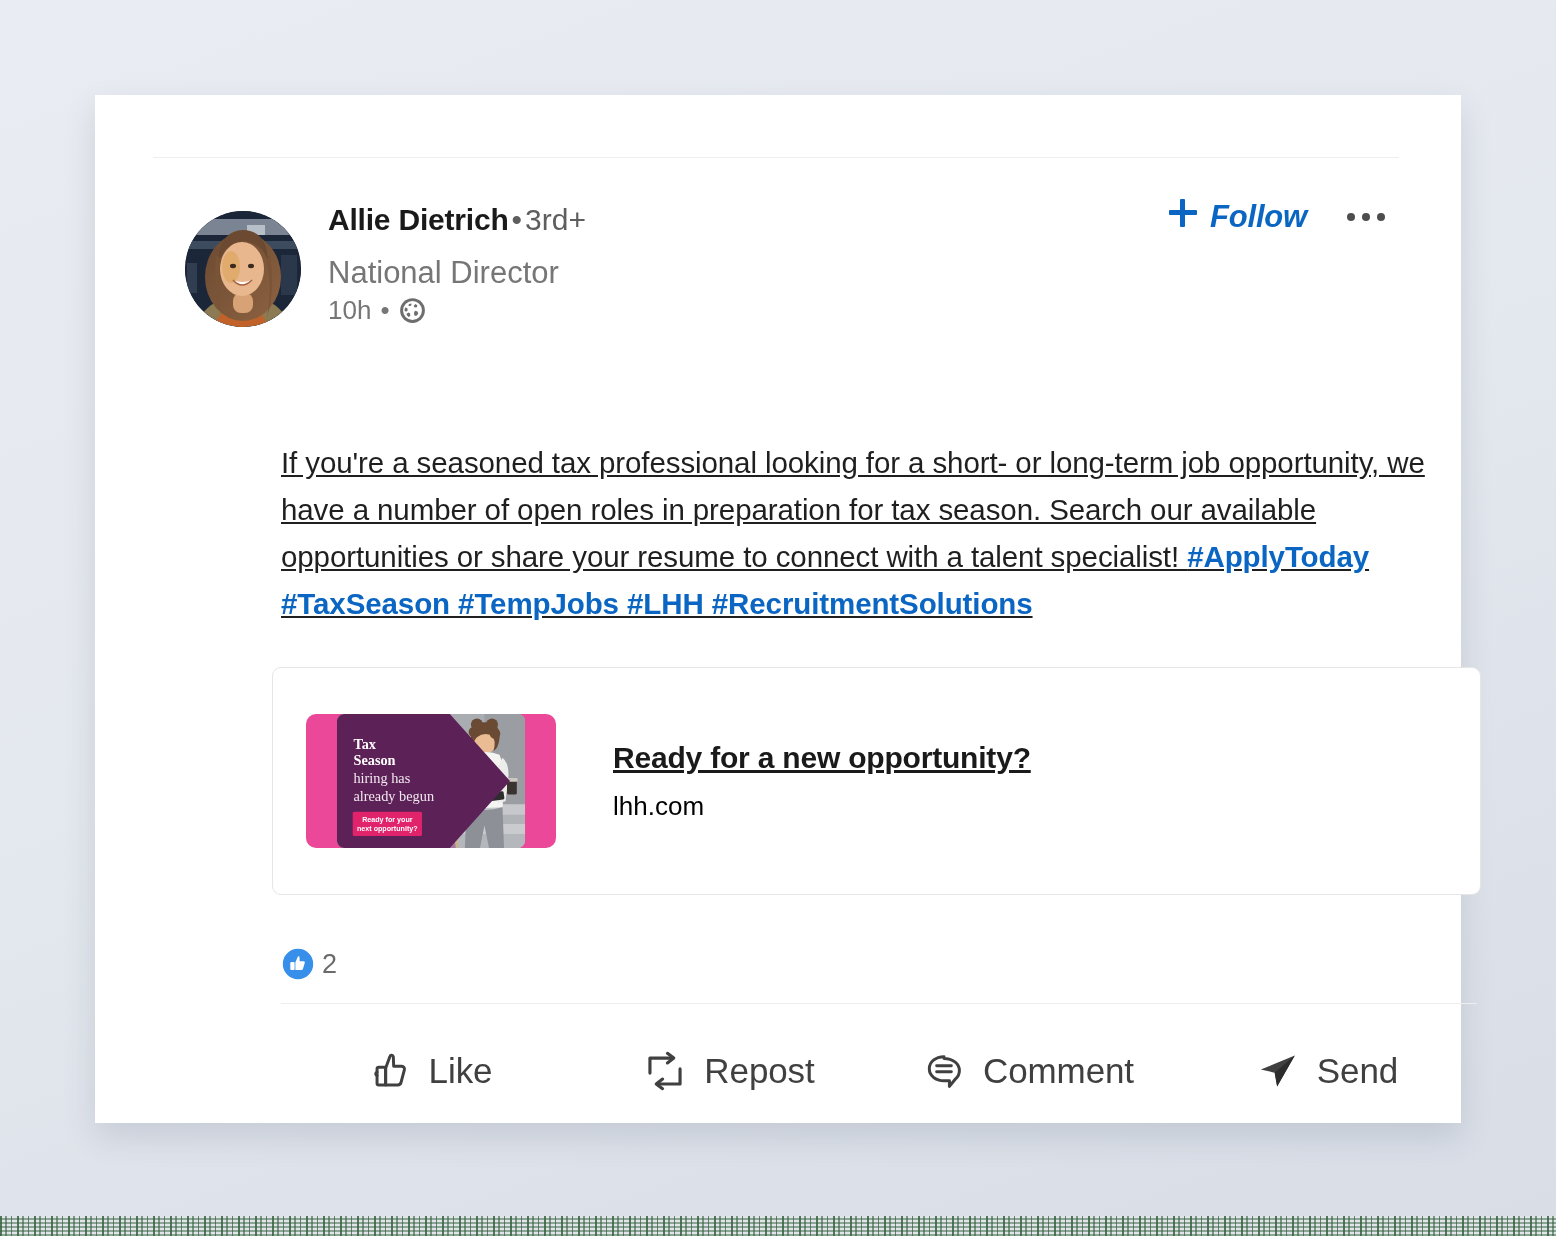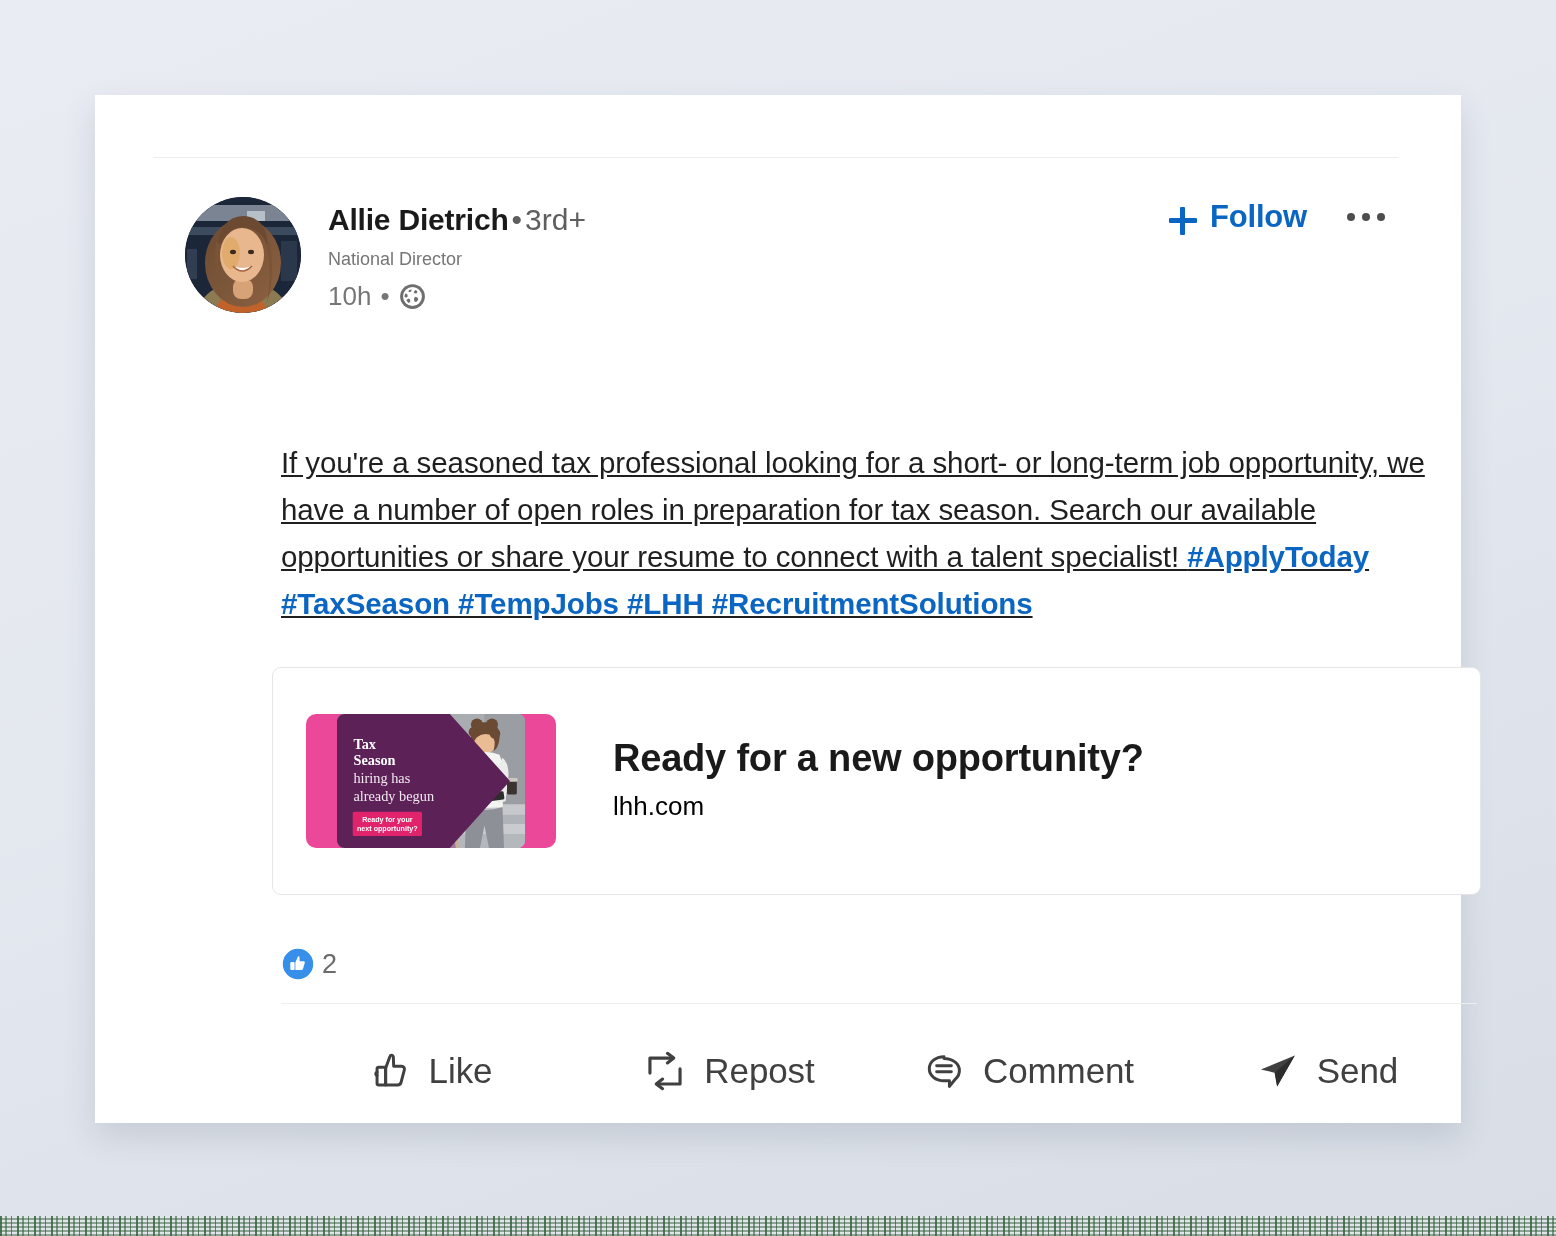--- a/index.html
+++ b/index.html
@@ -98,24 +98,24 @@
   }
   .author-name {
     font-weight: bold;
     color: #1a1a1a;
     letter-spacing: -.2px;
   }
   .author-sep { color: #5e5e5e; font-weight: normal; padding: 0 3px; }
   .author-degree { color: #5e5e5e; font-weight: normal; }
 
   .author-headline {
-    font-size: 18px;
+    font-size: 31px;
     line-height: 36px;
     color: #767676;
-    margin-top: 2px;
+    margin-top: 16px;
   }
 
   .author-meta {
     font-size: 26px;
     line-height: 34px;
     color: #767676;
     margin-top: 2px;
     display: flex;
     align-items: center;
     gap: 9px;
@@ -126,31 +126,32 @@
   #header-actions {
     position: absolute;
     right: 72px;
     top: 100px;
     display: flex;
     align-items: center;
     gap: 34px;
   }
   #follow-button {
     display: flex;
-    align-items: flex-end;
+    align-items: flex-start;
     gap: 13px;
     color: #0a66c2;
     font-size: 31px;
     font-weight: bold;
     background: none;
     border: none;
     cursor: pointer;
     font-family: inherit;
     padding: 4px 2px;
     letter-spacing: -.2px;
+    font-style: italic;
   }
   .plus-icon {
     width: 28px; height: 28px; position: relative; display: inline-block;
   }
   .plus-icon::before, .plus-icon::after {
     content: ""; position: absolute; background: #0a66c2; border-radius: 1px;
   }
   .plus-icon::before { left: 0; top: 11px; width: 28px; height: 5px; }
   .plus-icon::after { top: 0; left: 11px; height: 28px; width: 5px; }
 
@@ -201,25 +202,26 @@
   }
   #link-thumb svg { display: block; width: 100%; height: 100%; }
 
   #link-meta {
     margin-left: 57px;
     flex: 1 1 auto;
     min-width: 0;
     padding-right: 30px;
   }
   #link-title {
-    font-size: 38px;
+    font-size: 30px;
     font-weight: bold;
     color: #1a1a1a;
     line-height: 38px;
     letter-spacing: -.2px;
+    text-decoration: underline;
   }
   #link-domain {
     font-size: 26px;
     color: #000000;
     line-height: 34px;
     margin-top: 12px;
   }
 
   
   #social-counts {

